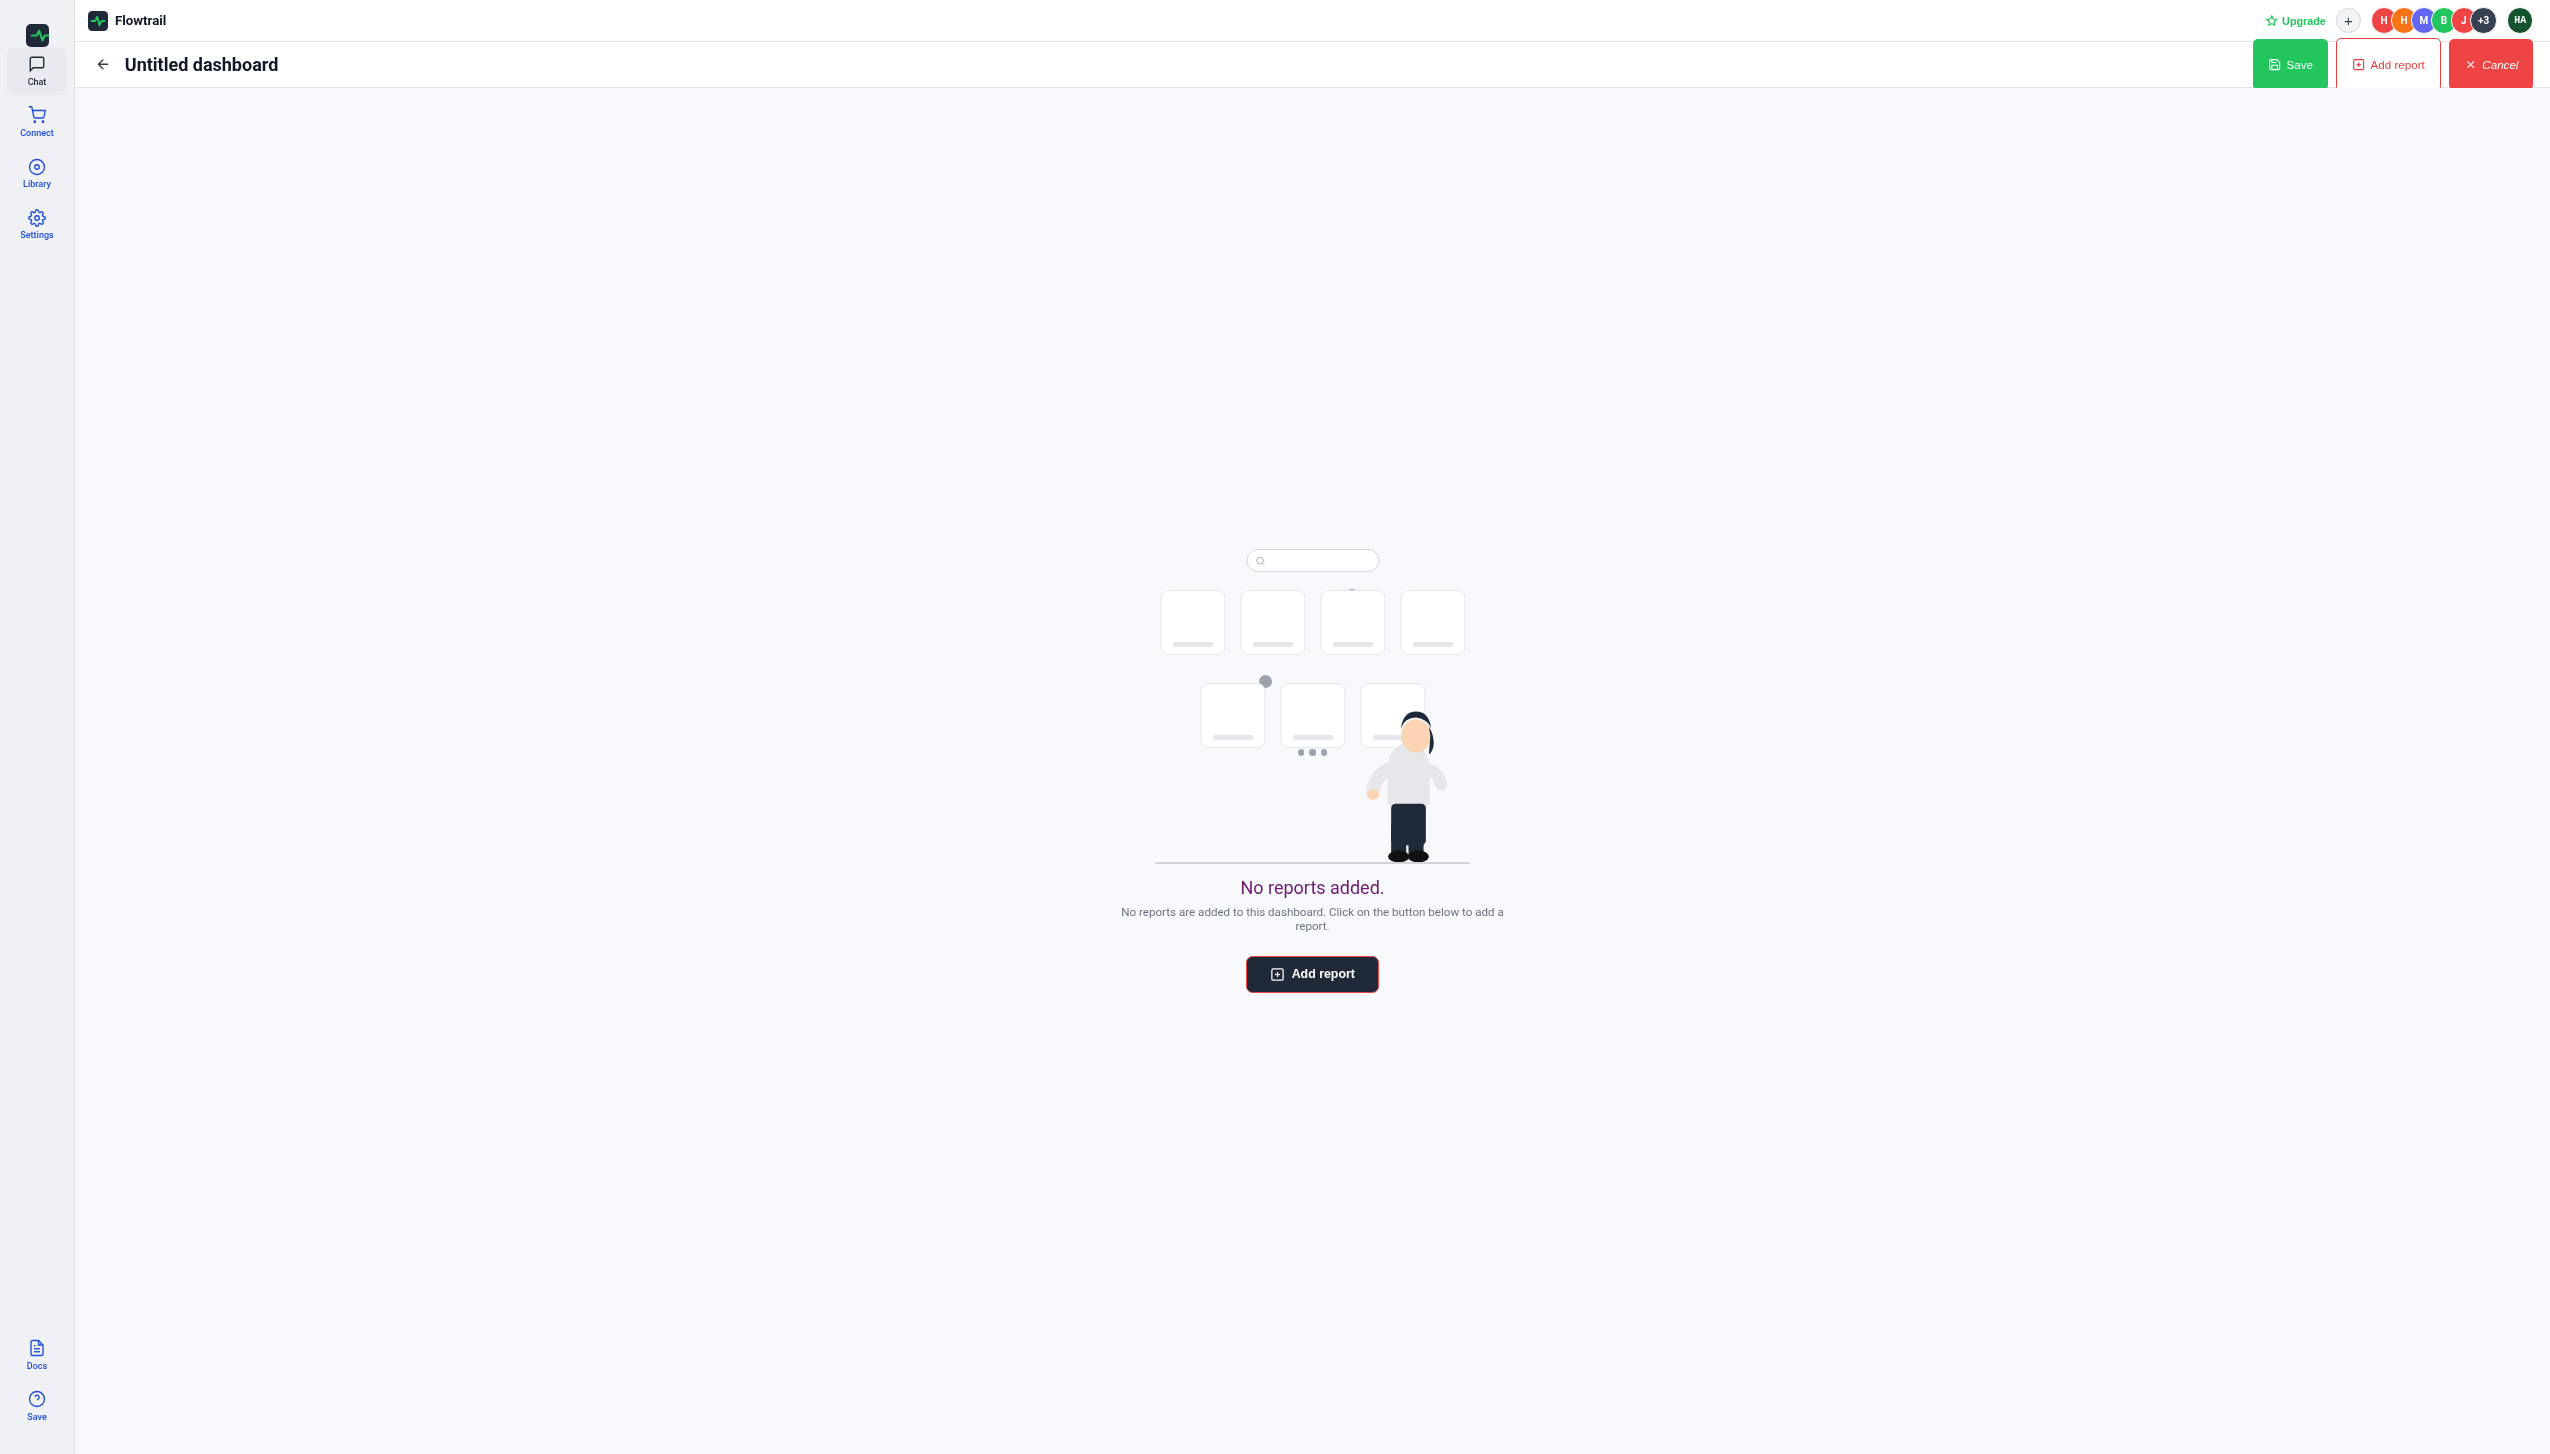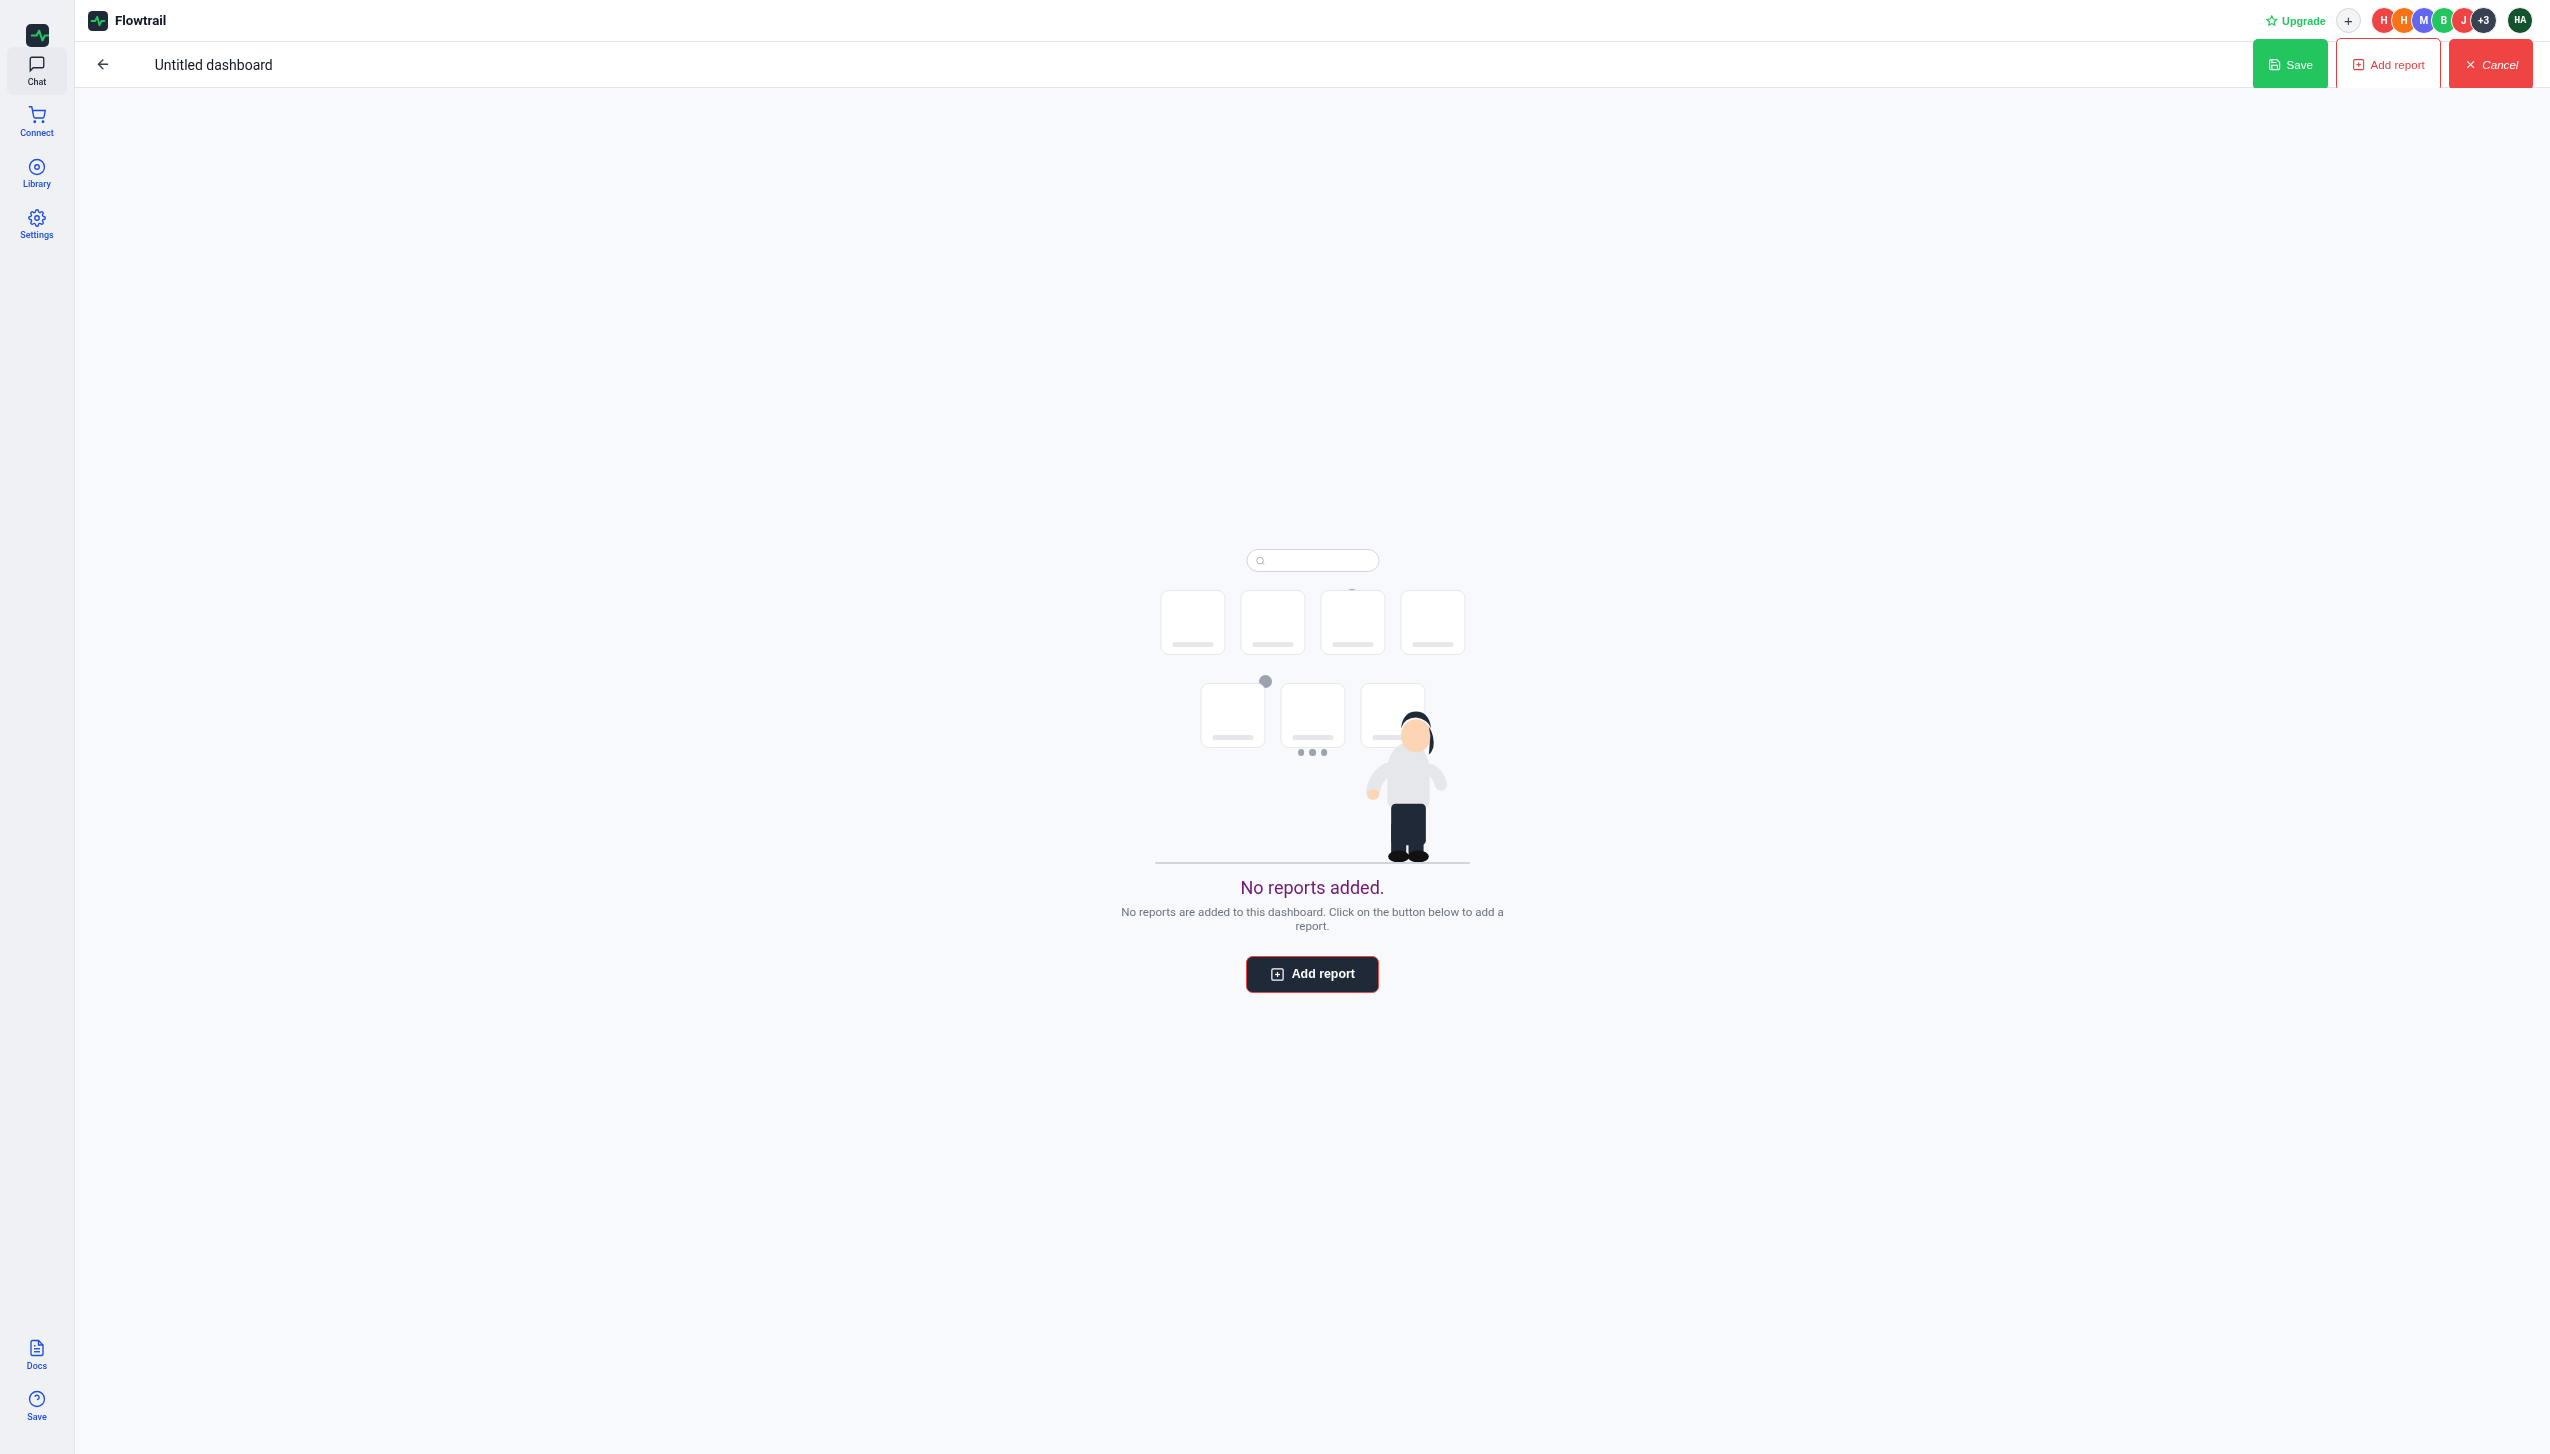--- a/index.html
+++ b/index.html
@@ -89,24 +89,23 @@
       cursor: pointer;
       color: #374151;
       font-size: 15px;
       display: flex;
       align-items: center;
       padding: 3.3px;
       border-radius: 3.3px;
     }
 
     .dashboard-title {
-      font-size: 14px;
-      font-weight: 400;
+      font-size: 18px;
+      font-weight: 700;
       color: #111827;
-      margin-left: 30px;
     }
 
     .btn {
       display: flex;
       align-items: center;
       gap: 5px;
       padding: 19px 15px;
       border-radius: 5px;
       font-size: 11.6px;
       font-weight: 500;

